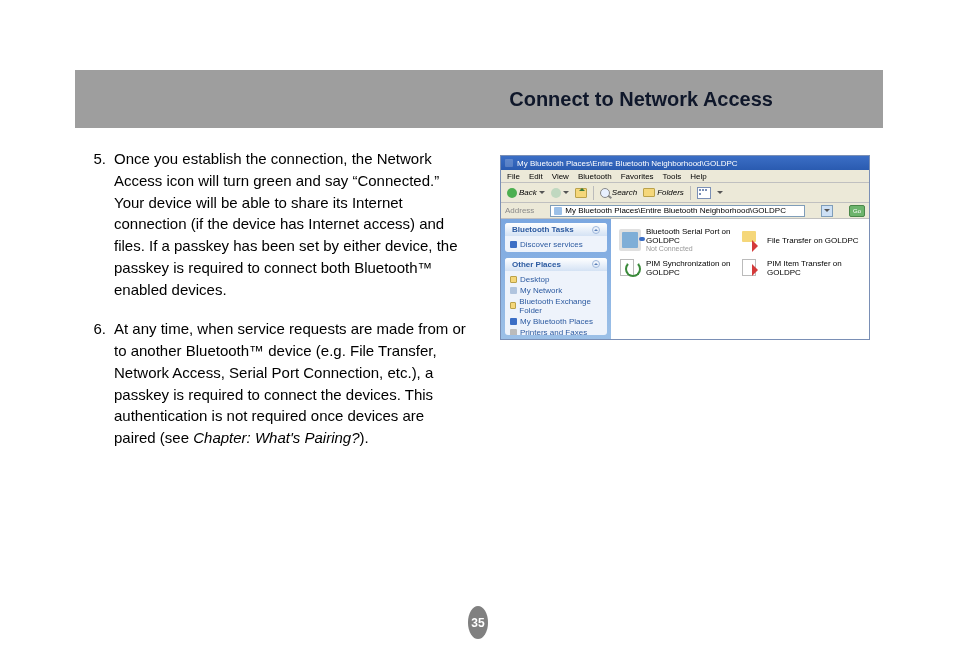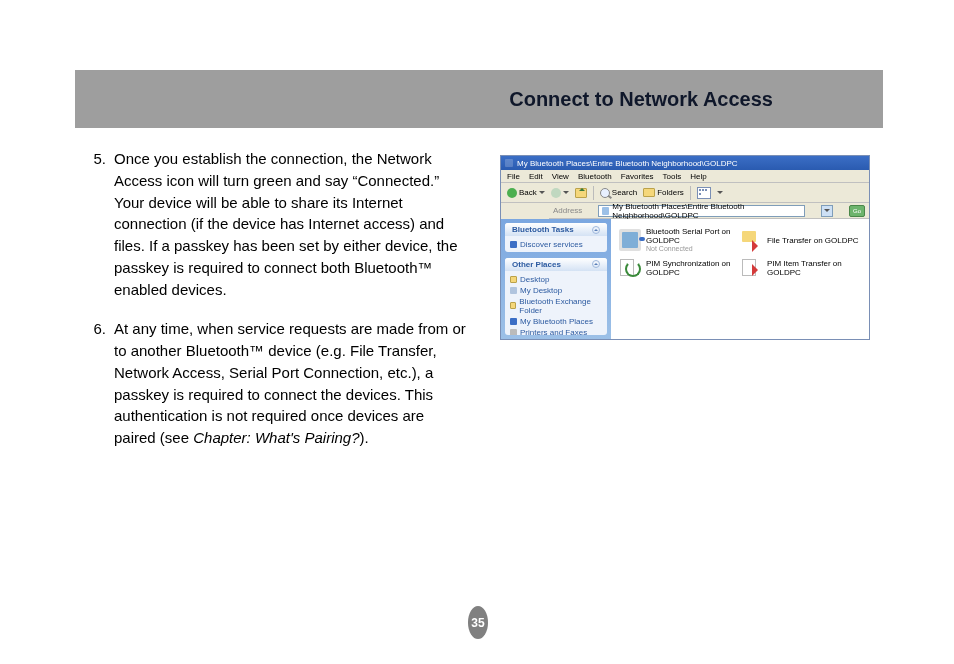--- a/index.html
+++ b/index.html
@@ -101,42 +101,41 @@
   }
   .win-toolbar {
     height: 20px;
     background: #ece9d8;
     border-bottom: 1px solid #c0c0c0;
     display: flex;
     align-items: center;
     gap: 6px;
     padding-left: 6px;
   }
-  .tb-btn { display: flex; align-items: center; gap: 2px; }
+  .tb-btn { display: flex; align-items: center; gap: 2px; font-style: italic; }
   .tb-icon { width: 10px; height: 10px; border-radius: 50%; }
   .green-back { background: #4caf50; }
   .green-fwd { background: #c0d8c0; }
   .up-folder { width: 12px; height: 10px; background: #f5d77a; border: 1px solid #bba24a; border-radius: 1px; position: relative; }
   .up-folder::after { content: ""; position: absolute; left: 3px; top: -4px; border: 3px solid transparent; border-bottom-color: #3a7a3a; }
   .search-icon { width: 10px; height: 10px; border: 1px solid #888; border-radius: 50%; position: relative; background: #e8f0ff; }
   .search-icon::after { content: ""; position: absolute; width: 4px; height: 1.5px; background: #888; right: -3px; bottom: -1px; transform: rotate(40deg); }
   .folder-icon { width: 12px; height: 9px; background: #f5d77a; border: 1px solid #bba24a; border-radius: 1px; }
   .view-box { width: 14px; height: 12px; border: 1px solid #7a8fb5; background: #fff; display: flex; flex-wrap: wrap; padding: 1px; gap: 1px; }
   .view-box span { width: 2px; height: 2px; background: #7a8fb5; }
   .tb-sep { width: 1px; height: 14px; background: #bbb; }
   .dropdown-arrow { width: 0; height: 0; border: 3px solid transparent; border-top-color: #555; margin-top: 3px; }
   .win-address {
     height: 16px;
     background: #ece9d8;
     border-bottom: 1px solid #c0c0c0;
     display: flex;
     align-items: center;
     padding: 0 4px;
     gap: 16px;
-    margin-left: 48px;
   }
   .addr-label { color: #888; }
   .addr-field {
     flex: 1;
     height: 12px;
     background: #fff;
     border: 1px solid #7f9db9;
     display: flex;
     align-items: center;
     padding-left: 3px;
@@ -335,21 +334,21 @@
           <span>Other Places</span>
           <span class="side-chevron"></span>
         </div>
         <div class="side-pane-body">
           <div class="side-link">
               <span class="side-ico folder"></span>
               <span>Desktop</span>
             </div>
           <div class="side-link">
               <span class="side-ico computer"></span>
-              <span>My Desktop</span>
+              <span>My Network</span>
             </div>
           <div class="side-link">
               <span class="side-ico folder"></span>
               <span>Bluetooth Exchange Folder</span>
             </div>
           <div class="side-link">
               <span class="side-ico bt"></span>
               <span>My Bluetooth Places</span>
             </div>
           <div class="side-link">

